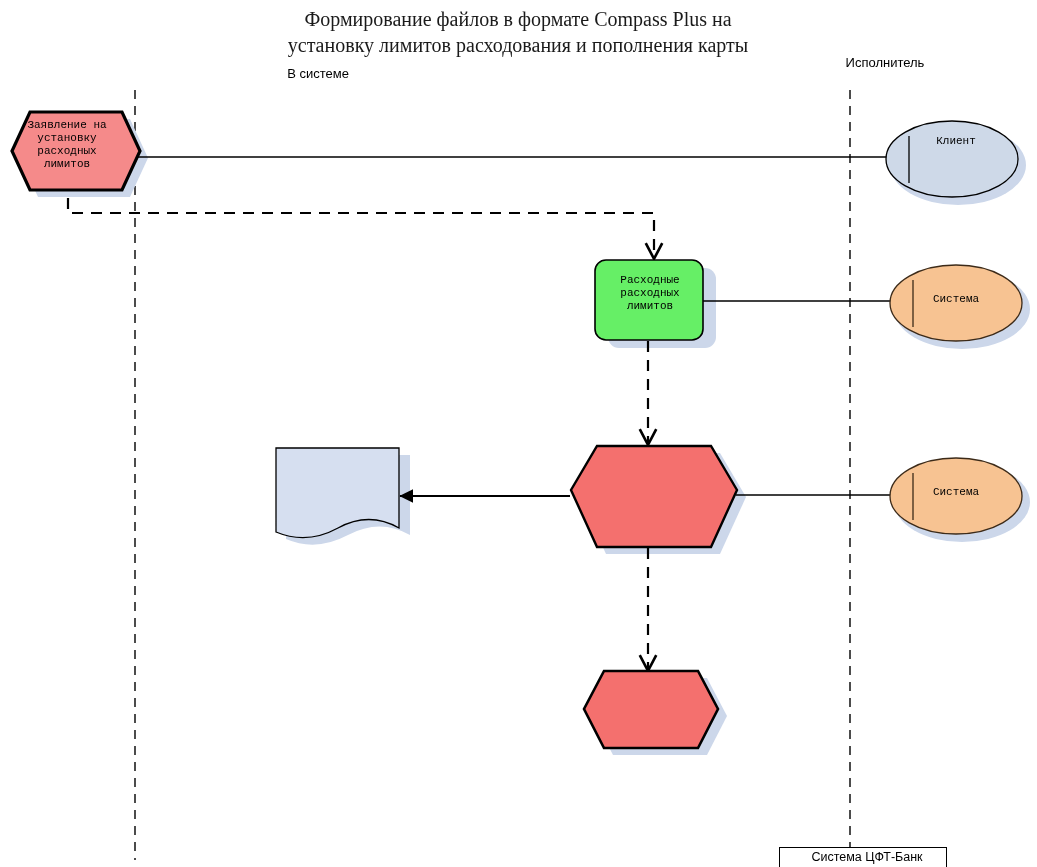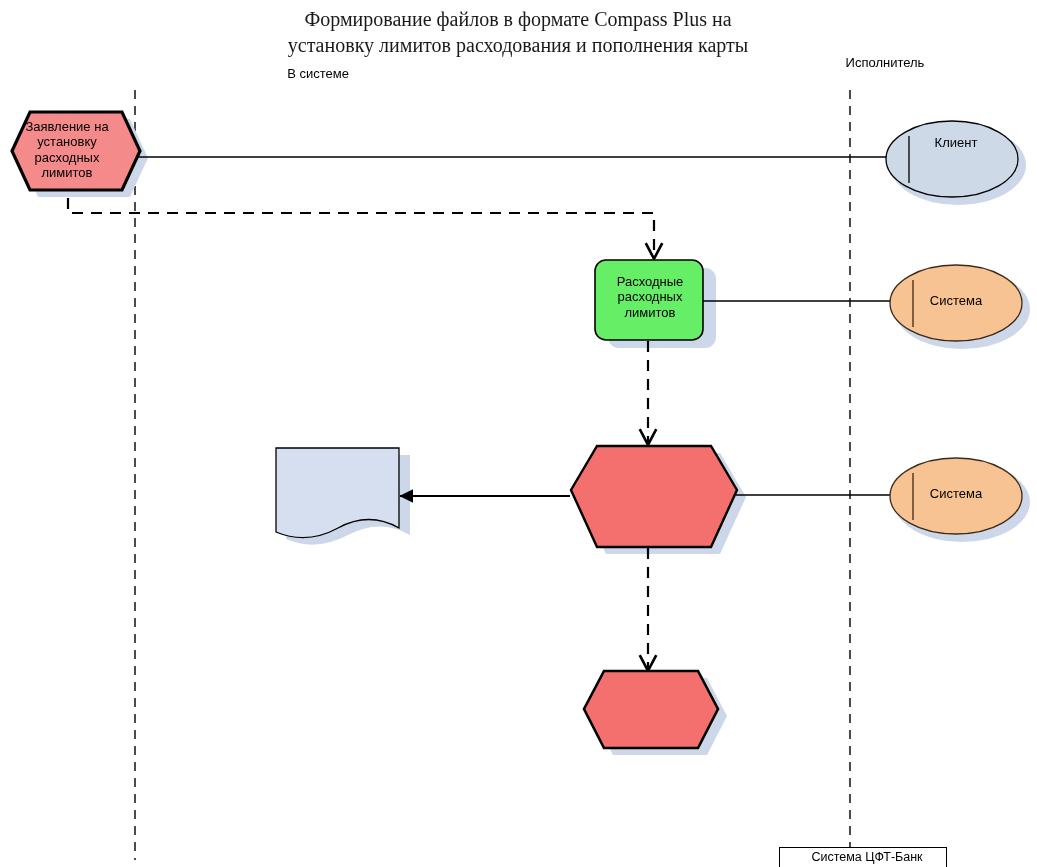--- a/index.html
+++ b/index.html
@@ -46,21 +46,21 @@
   }
 
   .lane-header {
     font-size: 13px;
     color: #000000;
   }
   #lane-header-outside { left: 60px;  top: 65px;  width: 150px; }
   #lane-header-inside  { left: 240px; top: 66px;  width: 156px; }
   #lane-header-actor   { left: 790px; top: 55px;  width: 190px; }
 
-  .node-label { font-size: 13px; }
+  .node-label { font-size: 11px; font-family: Liberation Mono, monospace; }
 
   #label-request      { left: 8px;   top: 119px; width: 118px; }
   #label-set-limits   { left: 598px; top: 274px; width: 104px; }
   #label-form-file    { left: 572px; top: 466px; width: 156px; }
   #label-limits-done  { left: 592px; top: 678px; width: 116px; }
   #label-file-doc     { left: 277px; top: 458px; width: 114px; }
 
   #label-client       { left: 906px; top: 135px; width: 100px; }
   #label-system-1     { left: 906px; top: 293px; width: 100px; }
   #label-system-2     { left: 906px; top: 486px; width: 100px; }

